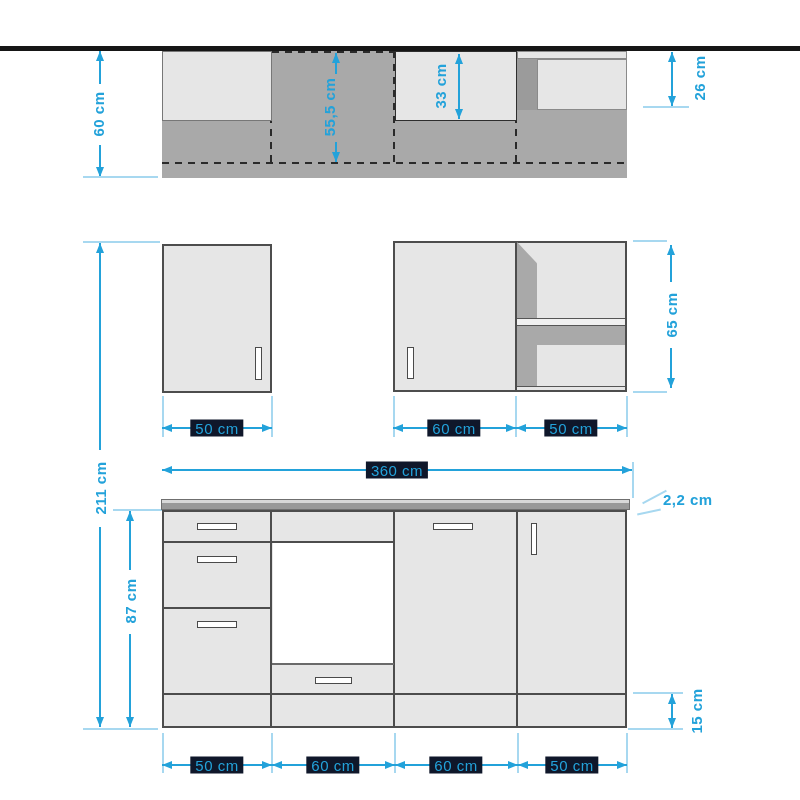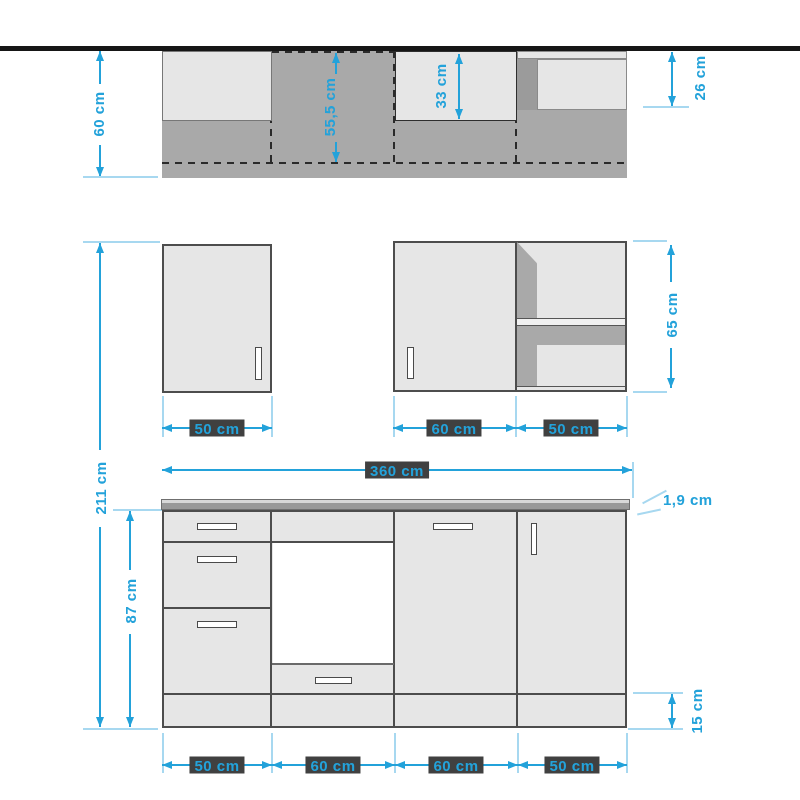--- a/index.html
+++ b/index.html
@@ -22,21 +22,21 @@
   .dline-h{height:2px;background:var(--dimension-blue);}
   .ext-h{height:2px;background:var(--extension-blue);}
   .ext-v{width:2px;background:var(--extension-blue);}
   .ar{width:0;height:0;}
   .ar-up{border-left:4px solid transparent;border-right:4px solid transparent;border-bottom:10px solid var(--dimension-blue);}
   .ar-down{border-left:4px solid transparent;border-right:4px solid transparent;border-top:10px solid var(--dimension-blue);}
   .ar-left{border-top:4px solid transparent;border-bottom:4px solid transparent;border-right:10px solid var(--dimension-blue);}
   .ar-right{border-top:4px solid transparent;border-bottom:4px solid transparent;border-left:10px solid var(--dimension-blue);}
   .vlabel{transform:translate(-50%,-50%) rotate(-90deg);font-weight:bold;font-size:15px;
           color:var(--dimension-blue);white-space:nowrap;letter-spacing:.5px;}
-  .hlabel{transform:translate(-50%,-50%);background:#404040;padding:0 5px;font-weight:bold;font-size:15px;
+  .hlabel{transform:translate(-50%,-50%);background:#0f172a;padding:0 5px;font-weight:normal;font-size:15px;
           color:var(--dimension-blue);white-space:nowrap;letter-spacing:.5px;}
   
   .panel{background:var(--panel-light);border:2px solid var(--outline-dark);}
   .lite{background:var(--panel-light);border:1px solid #777;}
   .handle{background:#fff;border:1px solid #4a4a4a;}
   .dash-h{height:2px;background:repeating-linear-gradient(90deg,#2a2a2a 0 7px,transparent 7px 13px);}
   .dash-v{width:2px;background:repeating-linear-gradient(180deg,#2a2a2a 0 7px,transparent 7px 13px);}
   .divline{background:var(--outline-dark);}
 </style>
 </head>
@@ -169,21 +169,21 @@
       <div class="ar ar-left" style="left:162px;top:466px;"></div>
       <div class="ar ar-right" style="left:622px;top:466px;"></div>
       <div class="hlabel" style="left:397px;top:470px;">360 cm</div>
     </div>
 
     <div style="left:161px;top:499px;width:469px;height:11px;border:1px solid #6f6f6f;background:linear-gradient(#d8d8d8 0 3px,var(--worktop-gray) 3px);"></div>
 
     <div class="group">
       <div class="ext-h" style="left:641px;top:496px;width:27px;transform:rotate(-28deg);"></div>
       <div class="ext-h" style="left:637px;top:511px;width:24px;transform:rotate(-12deg);"></div>
-      <div style="left:663px;top:491px;font-weight:bold;font-size:15px;color:var(--dimension-blue);white-space:nowrap;letter-spacing:.5px;">1,9 cm</div>
+      <div style="left:663px;top:491px;font-weight:bold;font-size:15px;color:var(--dimension-blue);white-space:nowrap;letter-spacing:.5px;">2,2 cm</div>
     </div>
 
     <div class="panel" style="left:162px;top:510px;width:465px;height:218px;"></div>
     <div class="divline" style="left:270px;top:510px;width:2px;height:218px;"></div>
     <div class="divline" style="left:393px;top:510px;width:2px;height:218px;"></div>
     <div class="divline" style="left:516px;top:510px;width:2px;height:218px;"></div>
     <div class="divline" style="left:162px;top:693px;width:465px;height:2px;"></div>
 
     <div class="divline" style="left:162px;top:541px;width:233px;height:2px;"></div>
     <div class="divline" style="left:162px;top:607px;width:110px;height:2px;"></div>

